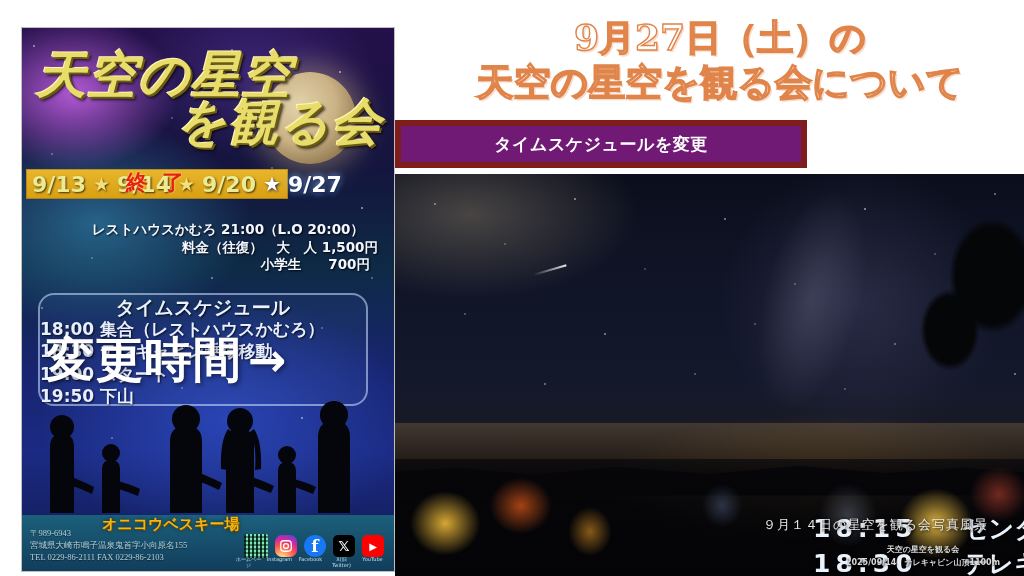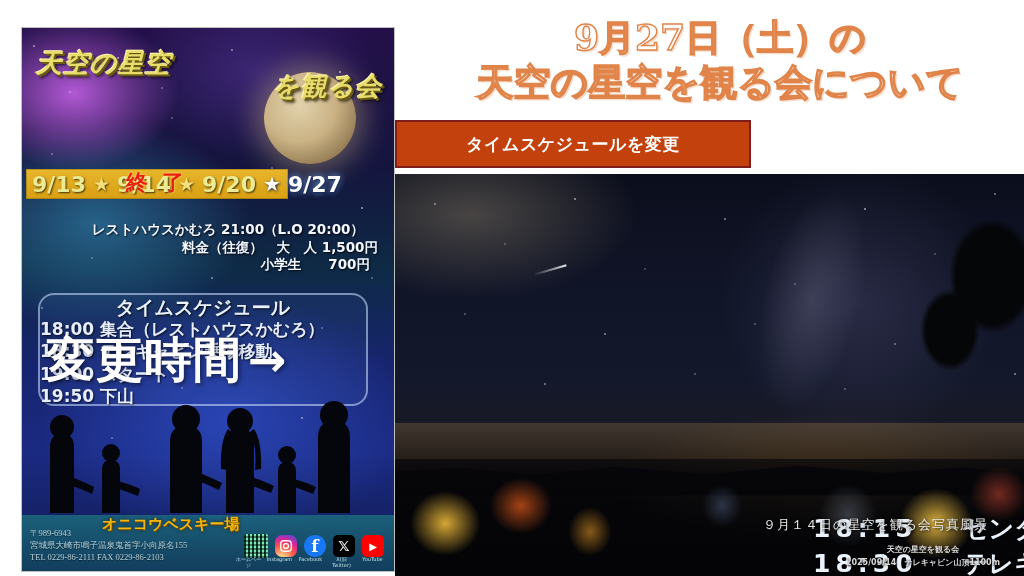--- a/index.html
+++ b/index.html
@@ -53,21 +53,21 @@
   .moon {
     position: absolute; right: 38px; top: 44px; width: 92px; height: 92px;
     border-radius: 50%;
     background: radial-gradient(circle at 38% 36%, #f2e2b4 0%, #d9c08a 45%, #9d8254 78%, #6b5738 100%);
     box-shadow: 0 0 26px 10px rgba(222,198,140,.38);
     opacity: .92;
   }
   .poster-title {
     position: absolute; left: 8px; top: 22px; width: 356px;
     font-family: "DejaVu Sans", sans-serif; font-weight: bold;
-    font-size: 26px; line-height: 1.02; letter-spacing: 1px;
+    font-size: 50px; line-height: 1.02; letter-spacing: 1px;
     color: #e8dd6a;
     text-shadow: 2px 2px 0 #6a5a12, 3px 3px 3px rgba(0,0,0,.8), -1px -1px 0 #fff7b0;
     font-style: italic;
   }
   .poster-title .l1 { display:block; text-align: left; padding-left: 6px;}
   .poster-title .l2 { display:block; text-align: right; padding-right: 4px; margin-top: -4px;}
 
   .date-bar {
     position: absolute; left: 4px; top: 141px; width: 262px; height: 30px;
     background: linear-gradient(180deg,#e8b62c,#d89f12);
@@ -182,22 +182,22 @@
     text-align: center;
     font-family: "DejaVu Serif", serif; font-weight: bold;
     font-size: 36px; line-height: 1.22;
     color: #ffffff;
     -webkit-text-stroke: 1.4px #E0844A;
     text-shadow: 2px 2px 0 rgba(224,132,74,.28);
   }
   #headline .l2 { font-size: 37px; }
 
   #blue-banner {
-    position: absolute; left: 395px; top: 120px; width: 356px; height: 48px;
-    background: #c2410c; border: 2px solid #7f1d1d;
+    position: absolute; left: 395px; top: 120px; width: 412px; height: 48px;
+    background: #701a75; border: 6px solid #7f1d1d;
     display: flex; align-items: center; justify-content: center;
   }
   #blue-banner .txt {
     color: #fff; font-family: "DejaVu Sans", sans-serif; font-weight: bold;
     font-size: 17px; letter-spacing: .5px;
   }
 
   #photo {
     position: absolute; left: 395px; top: 174px; width: 629px; height: 402px;
     overflow: hidden;

